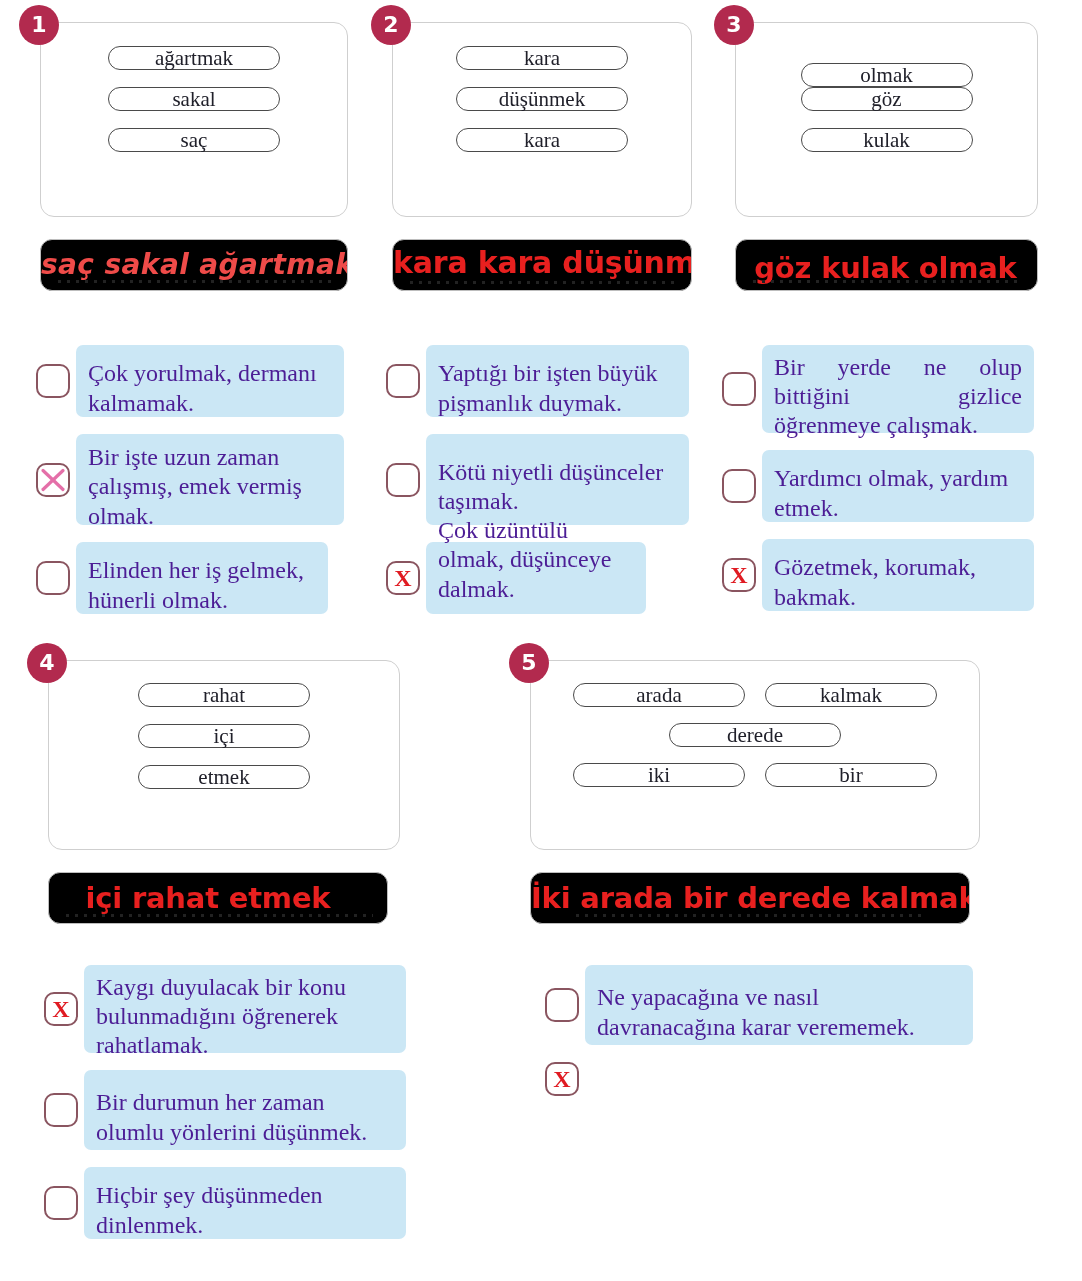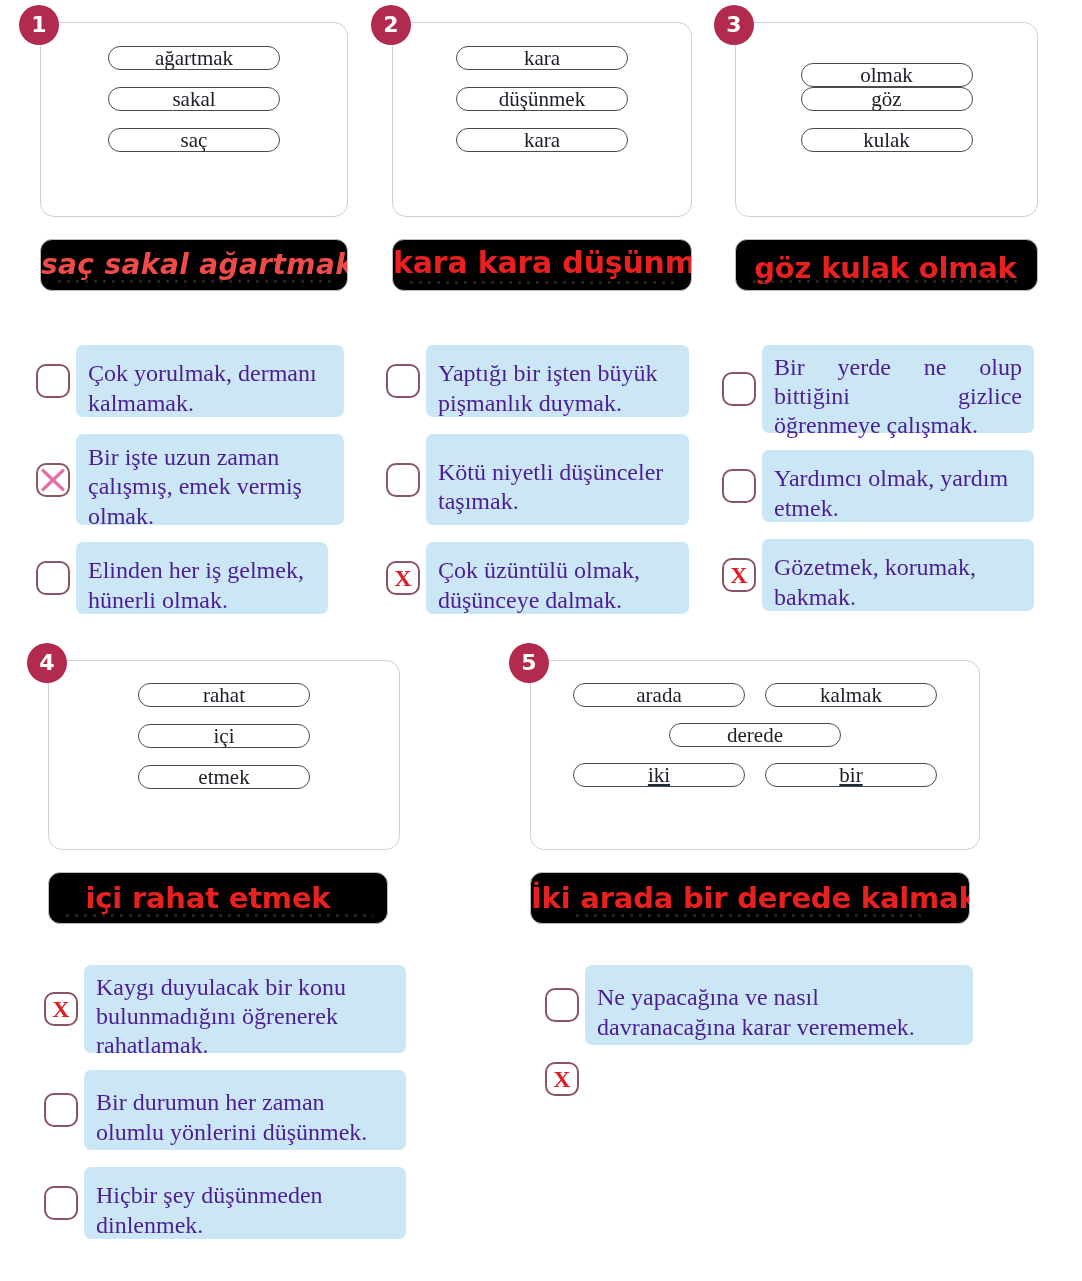--- a/index.html
+++ b/index.html
@@ -217,21 +217,21 @@
     <div class="opt">
       <div class="chk"></div>
       <div class="optbody" style="width:263px;height:91px;">
           <span>Kötü niyetli düşünceler taşımak.</span>
         </div>
     </div>
     <div class="opt">
       <div class="chk">
           <span class="xletter">X</span>
         </div>
-      <div class="optbody" style="width:263px;height:72px;">
+      <div class="optbody" style="width:220px;height:72px;align-items:flex-end;">
           <span>Çok üzüntülü olmak, düşünceye dalmak.</span>
         </div>
     </div>
   </div>
 
   <div class="blockwrap" style="left:735px;top:22px;width:303px;">
     <div class="wordbox" style="height:195px;padding-top:23px;">
       <div class="badge">3</div>
       <div class="pillrow" style="margin-top:17px;">
           <div class="pill" style="width:172px;">olmak</div>
@@ -317,21 +317,21 @@
   <div class="blockwrap" style="left:530px;top:660px;width:450px;">
     <div class="wordbox" style="height:190px;padding-top:22px;">
       <div class="badge">5</div>
       <div class="pillrow" style="gap:20px;">
         <div class="pill" style="width:172px;">arada</div>
         <div class="pill" style="width:172px;">kalmak</div>
       </div>
       <div class="pillrow" style="margin-top:16px;">
         <div class="pill" style="width:172px;">derede</div>
       </div>
-      <div class="pillrow" style="margin-top:16px;gap:20px;text-decoration:underline;">
+      <div class="pillrow" style="margin-top:16px;gap:20px;">
         <div class="pill" style="width:172px;">iki</div>
         <div class="pill" style="width:172px;">bir</div>
       </div>
     </div>
     <div class="answerbox" style="margin-top:22px;height:52px;width:440px;">
       <div class="answertext style-bold2" style="top:8px;">İki arada bir derede kalmak</div>
       <div class="dots" style="bottom:6px;left:42px;right:42px;"></div>
     </div>
   </div>
 

